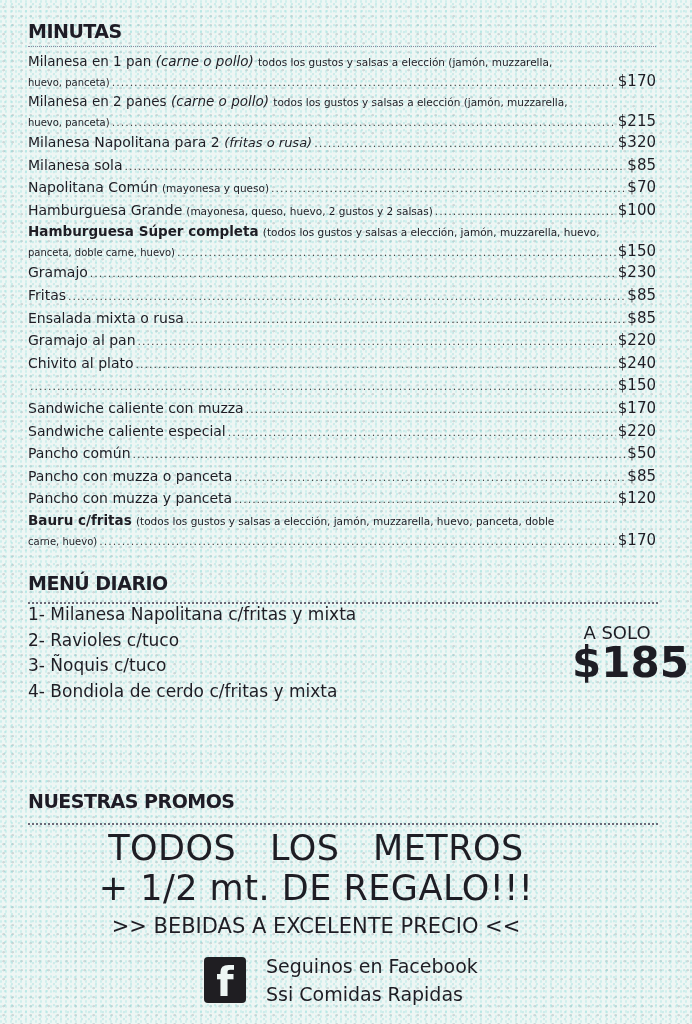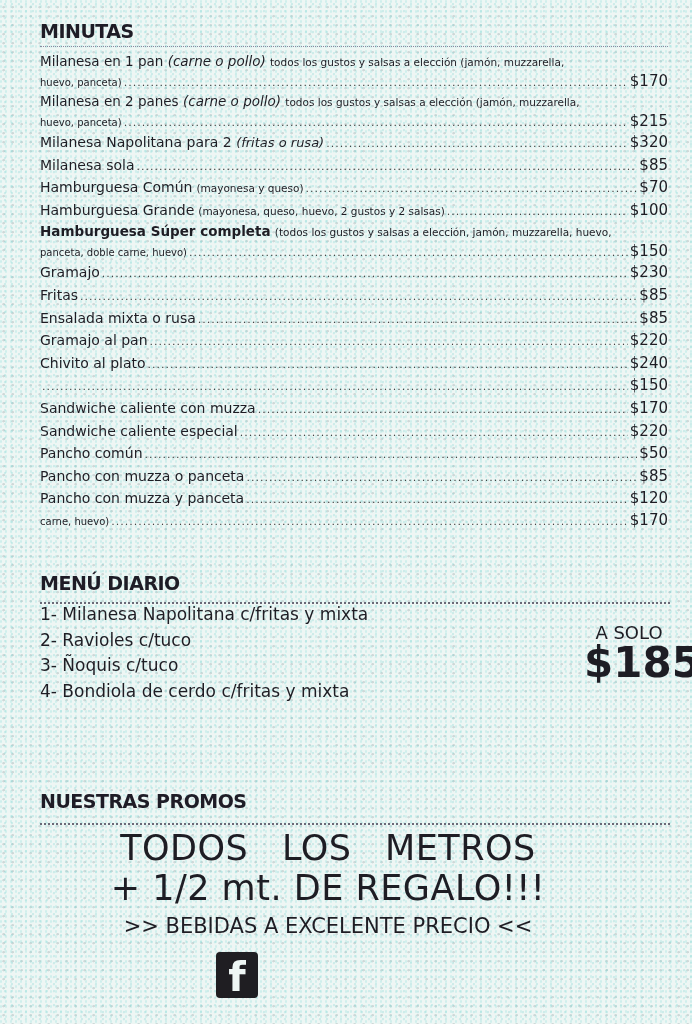--- a/index.html
+++ b/index.html
@@ -8,21 +8,21 @@
     background:#eef6f4;
     background-image:
       radial-gradient(circle at 20% 30%, rgba(120,220,215,0.25) 0 1px, transparent 1.5px),
       radial-gradient(circle at 70% 60%, rgba(90,200,200,0.22) 0 1px, transparent 1.5px),
       radial-gradient(circle at 40% 80%, rgba(60,80,90,0.18) 0 1px, transparent 1.5px);
     background-size: 5px 5px, 7px 7px, 9px 9px;
     font-family: "DejaVu Sans", "Liberation Sans", sans-serif;
     color:#1e1d24;
     position:relative;
   }
-  .page { position:absolute; left:12px; top:0; width:681px; height:1024px; }
+  .page { position:absolute; left:0; top:0; width:681px; height:1024px; }
   .sec-title {
     position:absolute; left:28px; font-weight:bold; font-size:19px;
     letter-spacing:-0.5px; color:#1e1c26;
   }
   .dotline {
     position:absolute; height:0; border-top:2px dotted #6a6a78;
   }
   .minutas { position:absolute; left:28px; top:52px; width:628px; }
   .row {
     display:flex; align-items:baseline; font-size:14px; line-height:21.6px;
@@ -87,21 +87,21 @@
         </div>
     </div>
 
     <div class="row"><span class="name">Milanesa Napolitana para 2</span>&nbsp;<span class="it" style="font-size:13px;">(fritas o rusa)</span><span class="dots"></span><span class="price">$320</span></div>
     <div class="row">
         <span class="name">Milanesa sola</span>
         <span class="dots"></span>
         <span class="price">$85</span>
       </div>
     <div class="row">
-        <span class="name">Hamburguesa Común</span>
+        <span class="name">Napolitana Común</span>
         <span class="desc">(mayonesa y queso)</span>
         <span class="dots"></span>
         <span class="price">$70</span>
       </div>
     <div class="row">
         <span class="name">Hamburguesa Grande</span>
         <span class="desc">(mayonesa, queso, huevo, 2 gustos y 2 salsas)</span>
         <span class="dots"></span>
         <span class="price">$100</span>
       </div>
@@ -163,20 +163,21 @@
         <span class="dots"></span>
         <span class="price">$85</span>
       </div>
     <div class="row">
         <span class="name">Pancho con muzza y panceta</span>
         <span class="dots"></span>
         <span class="price">$120</span>
       </div>
 
     <div>
+      <div class="row2"><span class="name" style="font-weight:bold;">Bauru c/fritas</span> <span class="desc">(todos los gustos y salsas a elección, jamón, muzzarella, huevo, panceta, doble</span></div>
       <div class="subline">
           <span class="desc">carne, huevo)</span>
           <span class="dots"></span>
           <span class="price">$170</span>
         </div>
     </div>
   </div>
 
   <div class="sec-title" style="top:572px;text-align:right;">MENÚ DIARIO</div>
   <div class="dotline" style="left:28px; top:602px; width:630px;"></div>
@@ -193,14 +194,18 @@
 
   <div class="sec-title" style="top:790px;">NUESTRAS PROMOS</div>
   <div class="dotline" style="left:28px; top:823px; width:630px;"></div>
   <div class="promo1">
     <div class="l1">TODOS LOS METROS</div>
     <div class="l2">+ 1/2 mt. DE REGALO!!!</div>
   </div>
   <div class="bebidas">&gt;&gt; BEBIDAS A EXCELENTE PRECIO &lt;&lt;</div>
   <div class="fb">
     <div class="fb-icon">f</div>
+    <div class="fb-text">
+      <div>Seguinos en Facebook</div>
+      <div>Ssi Comidas Rapidas</div>
+    </div>
   </div>
 </div>
 
 </body></html>

